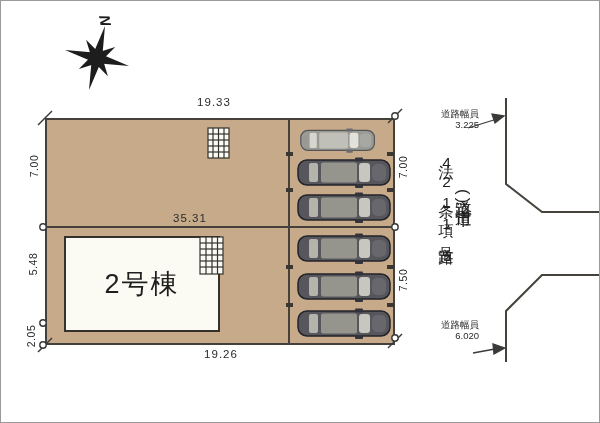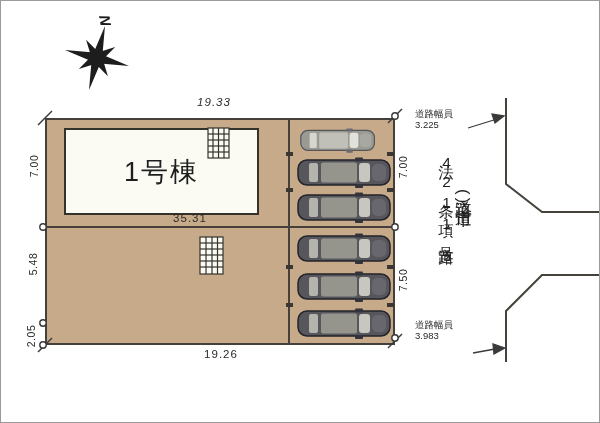--- a/index.html
+++ b/index.html
@@ -19,31 +19,31 @@
     background:#fbfbf4;border:2px solid #35322c;box-sizing:border-box;
     display:flex;align-items:center;justify-content:center;
   }
   #building1{left:63px;top:127px;width:195px;height:87px;}
   #building2{left:63px;top:235px;width:156px;height:96px;}
   .building .label{
     font-size:27px;font-weight:500;color:#1e1e1e;letter-spacing:2px;
   }
   
   .dim{font-size:11.5px;color:#2a2a2a;text-align:center;letter-spacing:1px;white-space:nowrap;}
-  #dim-top{left:185px;top:95px;width:56px;font-style:italic;}
+  #dim-top{left:185px;top:95px;width:56px;}
   #dim-mid{left:161px;top:211px;width:56px;}
   #dim-bot{left:192px;top:347px;width:56px;}
   .dim-rot{font-size:10.5px;color:#2a2a2a;width:40px;text-align:center;transform:rotate(-90deg);letter-spacing:0.5px;}
   #dim-l1{left:13px;top:159px;}
   #dim-l2{left:12px;top:257px;}
   #dim-l3{left:10px;top:329px;}
   #dim-r1{left:382px;top:160px;}
   #dim-r2{left:382px;top:273px;}
   
-  .roadnote{width:64px;text-align:left;font-size:9.5px;line-height:1.2;color:#2a2a2a;}
+  .roadnote{width:64px;text-align:right;font-size:9.5px;line-height:1.2;color:#2a2a2a;}
   #road-note-top{left:414px;top:107px;}
   #road-note-bottom{left:414px;top:318px;}
   .vtext{
     writing-mode:vertical-rl;color:#1f1f1f;white-space:nowrap;
   }
   #road-legal{left:434px;top:151px;font-size:15.5px;letter-spacing:2px;text-orientation:upright;}
   #road-type{left:451px;top:186px;font-size:17px;letter-spacing:1px;}
   
   #north-label{
     left:99px;top:11px;font-size:15px;font-style:italic;font-weight:bold;
@@ -51,22 +51,22 @@
   }
   svg.layer{position:absolute;left:0;top:0;}
 </style>
 </head>
 <body>
 
 <div id="stage">
 
   <div class="abs" id="plot"></div>
 
-  <div class="abs building" id="building1">
-    <span class="label">1号棟</span>
+  <div class="abs building" id="building2">
+    <span class="label">2号棟</span>
   </div>
 
   <svg class="layer" width="600" height="423" viewBox="0 0 600 423">
     <defs>
       <g id="car-dark">
         <rect x="1" y="3" width="92" height="25" rx="9" fill="#56565c" stroke="#23232a" stroke-width="1.5"></rect>
         <rect x="12" y="6" width="9" height="19" rx="2" fill="#b4b4ac"></rect>
         <rect x="24" y="5.5" width="36" height="20" rx="2" fill="#95958d"></rect>
         <rect x="62" y="6" width="11" height="19" rx="3" fill="#c7c7bf"></rect>
         <rect x="75" y="7" width="14" height="17" rx="5" fill="#67676d"></rect>
@@ -171,18 +171,18 @@
   <span class="abs dim-rot" id="dim-l3">2.05</span>
   <span class="abs dim-rot" id="dim-r1">7.00</span>
   <span class="abs dim-rot" id="dim-r2">7.50</span>
 
   <div class="abs roadnote" id="road-note-top">
     <div>道路幅員</div>
     <div>3.225</div>
   </div>
   <div class="abs roadnote" id="road-note-bottom">
     <div>道路幅員</div>
-    <div>3.983</div>
+    <div>6.020</div>
   </div>
   <span class="abs vtext" id="road-legal">法42条1項1号道路</span>
   <span class="abs vtext" id="road-type">道路(市道)</span>
 
 </div>
 
 </body></html>

